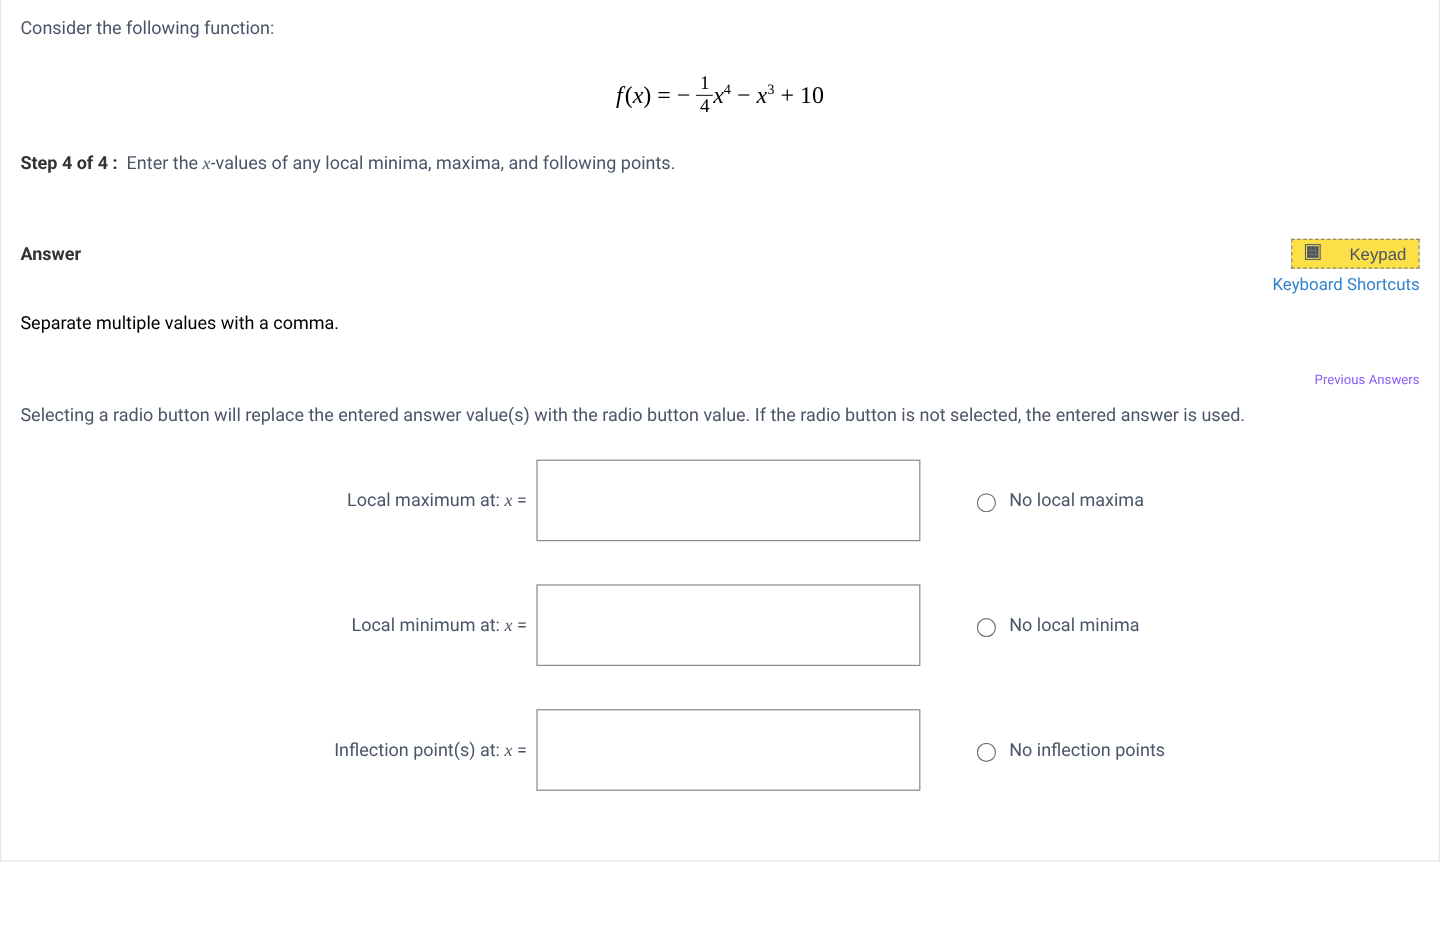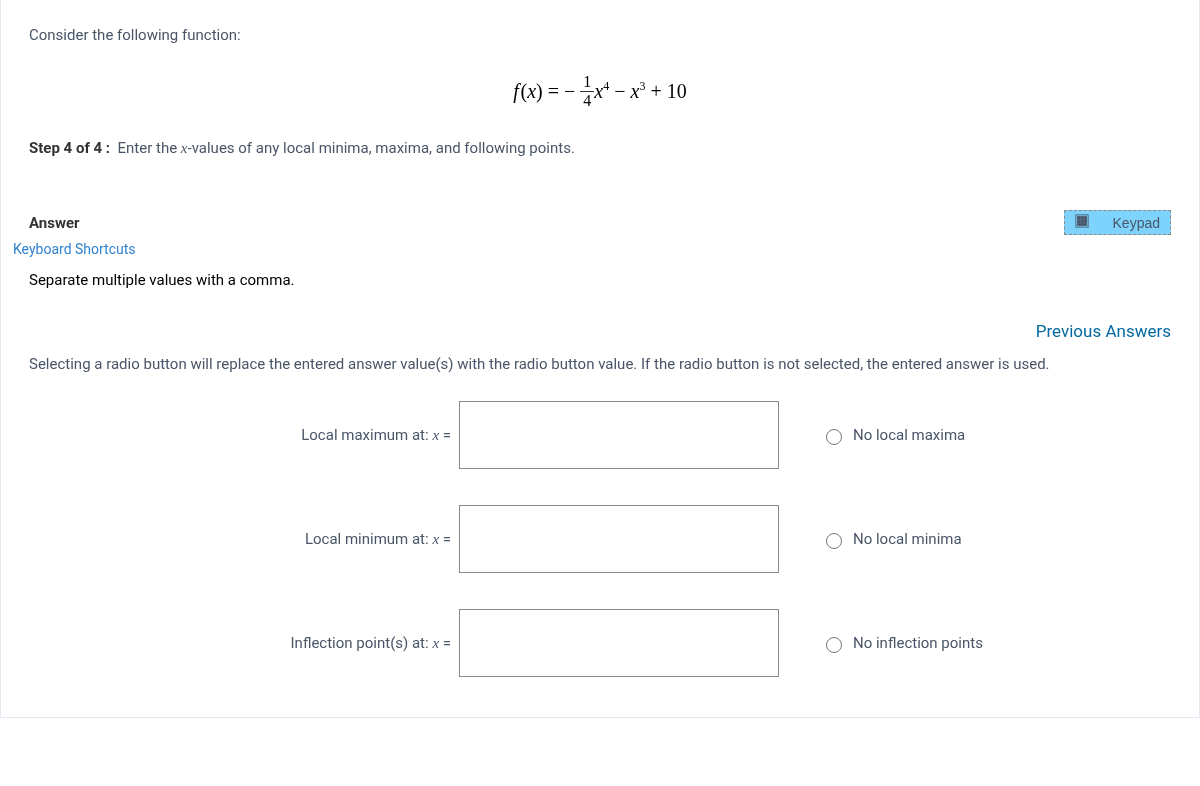--- a/index.html
+++ b/index.html
@@ -10,21 +10,21 @@
     color: #4a5568;
     font-size: 15px;
   }
   .container {
     border: 1px solid #e2e8f0;
     border-top: none;
     background: #fff;
     width: 1200px;
     height: 718px;
     position: relative;
-    padding: 12px;
+    padding: 0;
   }
   .question-section {
     padding: 14px 16px 0 16px;
   }
   .prompt {
     color: #4a5568;
     font-size: 15px;
   }
   .equation {
     text-align: center;
@@ -81,43 +81,44 @@
     font-size: 15px;
   }
   .keypad-block {
     text-align: right;
   }
   .keypad-btn {
     border: 1px dashed #888;
     padding: 3px 10px;
     font-size: 14px;
     color: #4a5568;
-    background: #7dd3fc;
+    background: #fde047;
     display: inline-flex;
     align-items: center;
     gap: 24px;
     cursor: pointer;
   }
   .keypad-btn svg { width: 14px; height: 14px; }
   .kbd-shortcuts {
     color: #3182ce;
     font-size: 14px;
     padding: 6px 16px 0 0;
-    text-align: left;
-    cursor: pointer;
+    text-align: right;
+    cursor: pointer;
+    margin-left: 36px;
   }
   .hint {
     padding: 14px 16px 0 16px;
     color: #000000;
   }
   .prev-answers {
     text-align: right;
     padding: 32px 16px 0 16px;
-    color: #0369a1;
-    font-size: 17px;
+    color: #8b5cf6;
+    font-size: 11px;
     cursor: pointer;
   }
   .radio-hint {
     padding: 14px 16px 28px 16px;
     color: #4a5568;
   }
   .input-rows {
     padding: 0 16px;
   }
   .row {

